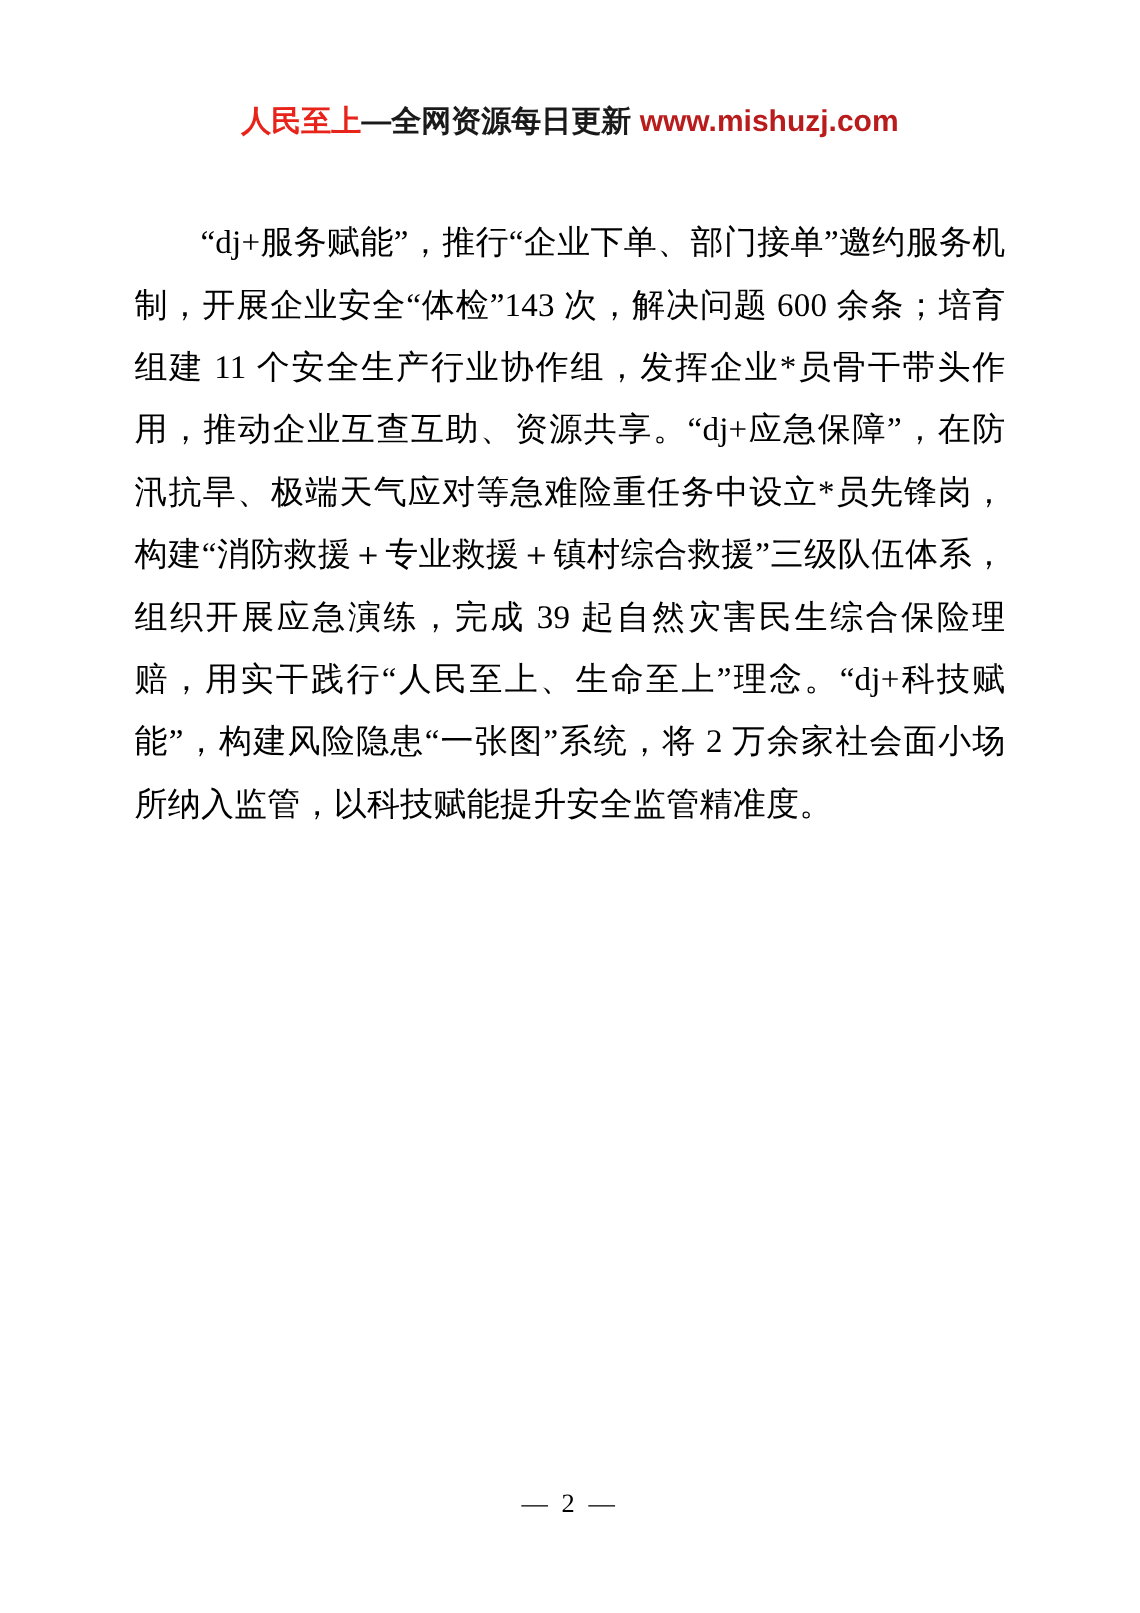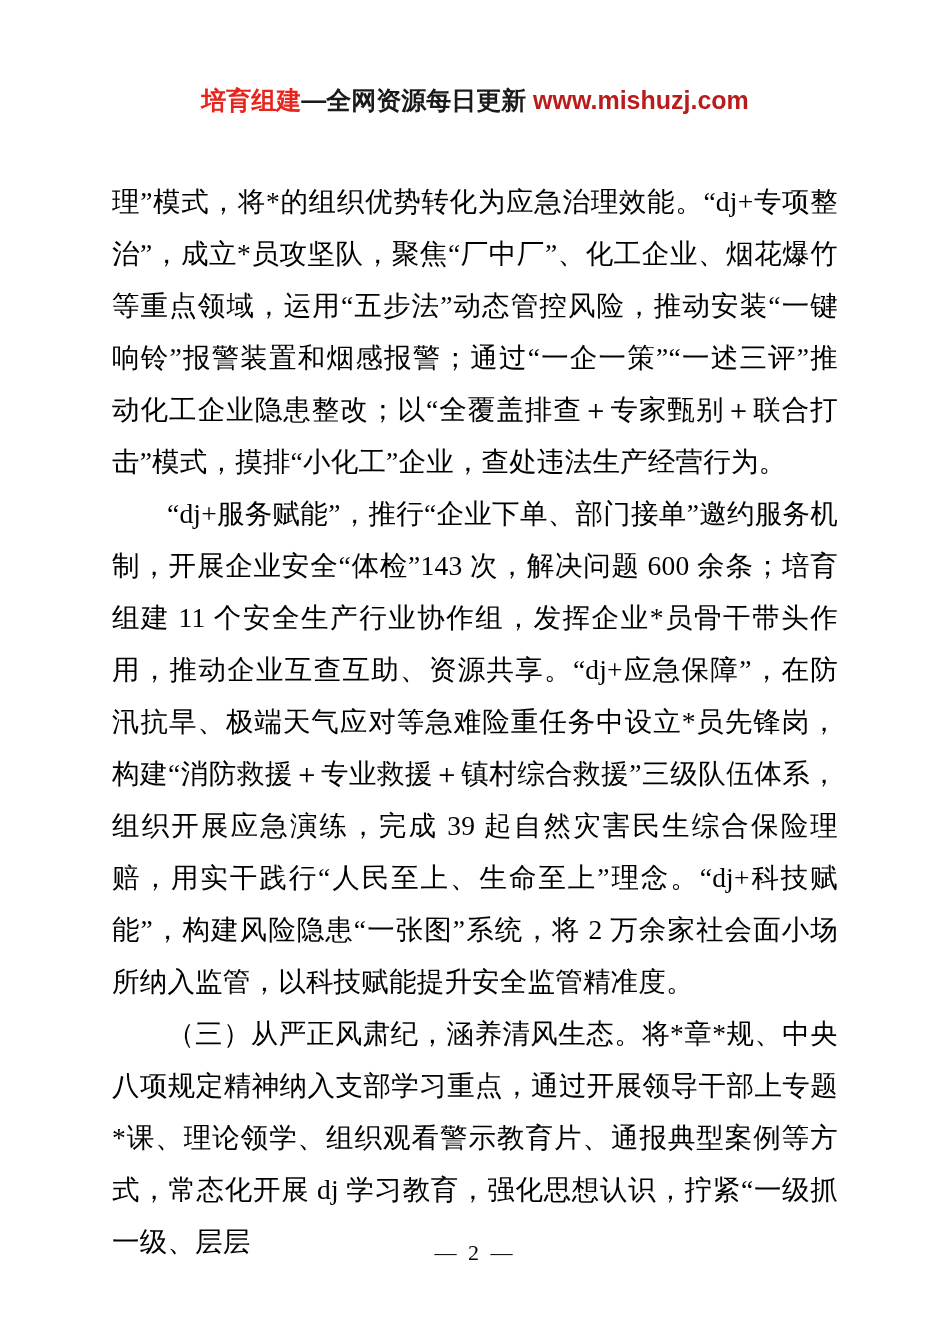--- a/index.html
+++ b/index.html
@@ -69,24 +69,22 @@
     font-family: "Liberation Serif", "DejaVu Serif", serif;
     letter-spacing: 3px;
   }
 </style>
 </head>
 <body>
 
 <div class="page">
 
   <div class="header">
-    <span class="brand">培育组建</span><span class="tagline">—全网资源每日更新 </span><span class="url">www.mishuzj.com</span>
+    <span class="brand">人民至上</span><span class="tagline">—全网资源每日更新 </span><span class="url">www.mishuzj.com</span>
   </div>
 
   <div class="body-text">
-    <p>理”模式，将*的组织优势转化为应急治理效能。“dj+专项整治”，成立*员攻坚队，聚焦“厂中厂”、化工企业、烟花爆竹等重点领域，运用“五步法”动态管控风险，推动安装“一键响铃”报警装置和烟感报警；通过“一企一策”“一述三评”推动化工企业隐患整改；以“全覆盖排查＋专家甄别＋联合打击”模式，摸排“小化工”企业，查处违法生产经营行为。</p>
     <p class="indent">“dj+服务赋能”，推行“企业下单、部门接单”邀约服务机制，开展企业安全“体检”143 次，解决问题 600 余条；培育组建 11 个安全生产行业协作组，发挥企业*员骨干带头作用，推动企业互查互助、资源共享。“dj+应急保障”，在防汛抗旱、极端天气应对等急难险重任务中设立*员先锋岗，构建“消防救援＋专业救援＋镇村综合救援”三级队伍体系，组织开展应急演练，完成 39 起自然灾害民生综合保险理赔，用实干践行“人民至上、生命至上”理念。“dj+科技赋能”，构建风险隐患“一张图”系统，将 2 万余家社会面小场所纳入监管，以科技赋能提升安全监管精准度。</p>
-    <p class="indent">（三）从严正风肃纪，涵养清风生态。将*章*规、中央八项规定精神纳入支部学习重点，通过开展领导干部上专题*课、理论领学、组织观看警示教育片、通报典型案例等方式，常态化开展 dj 学习教育，强化思想认识，拧紧“一级抓一级、层层</p>
   </div>
 
   <div class="footer">— 2 —</div>
 
 </div>
 
 </body></html>

